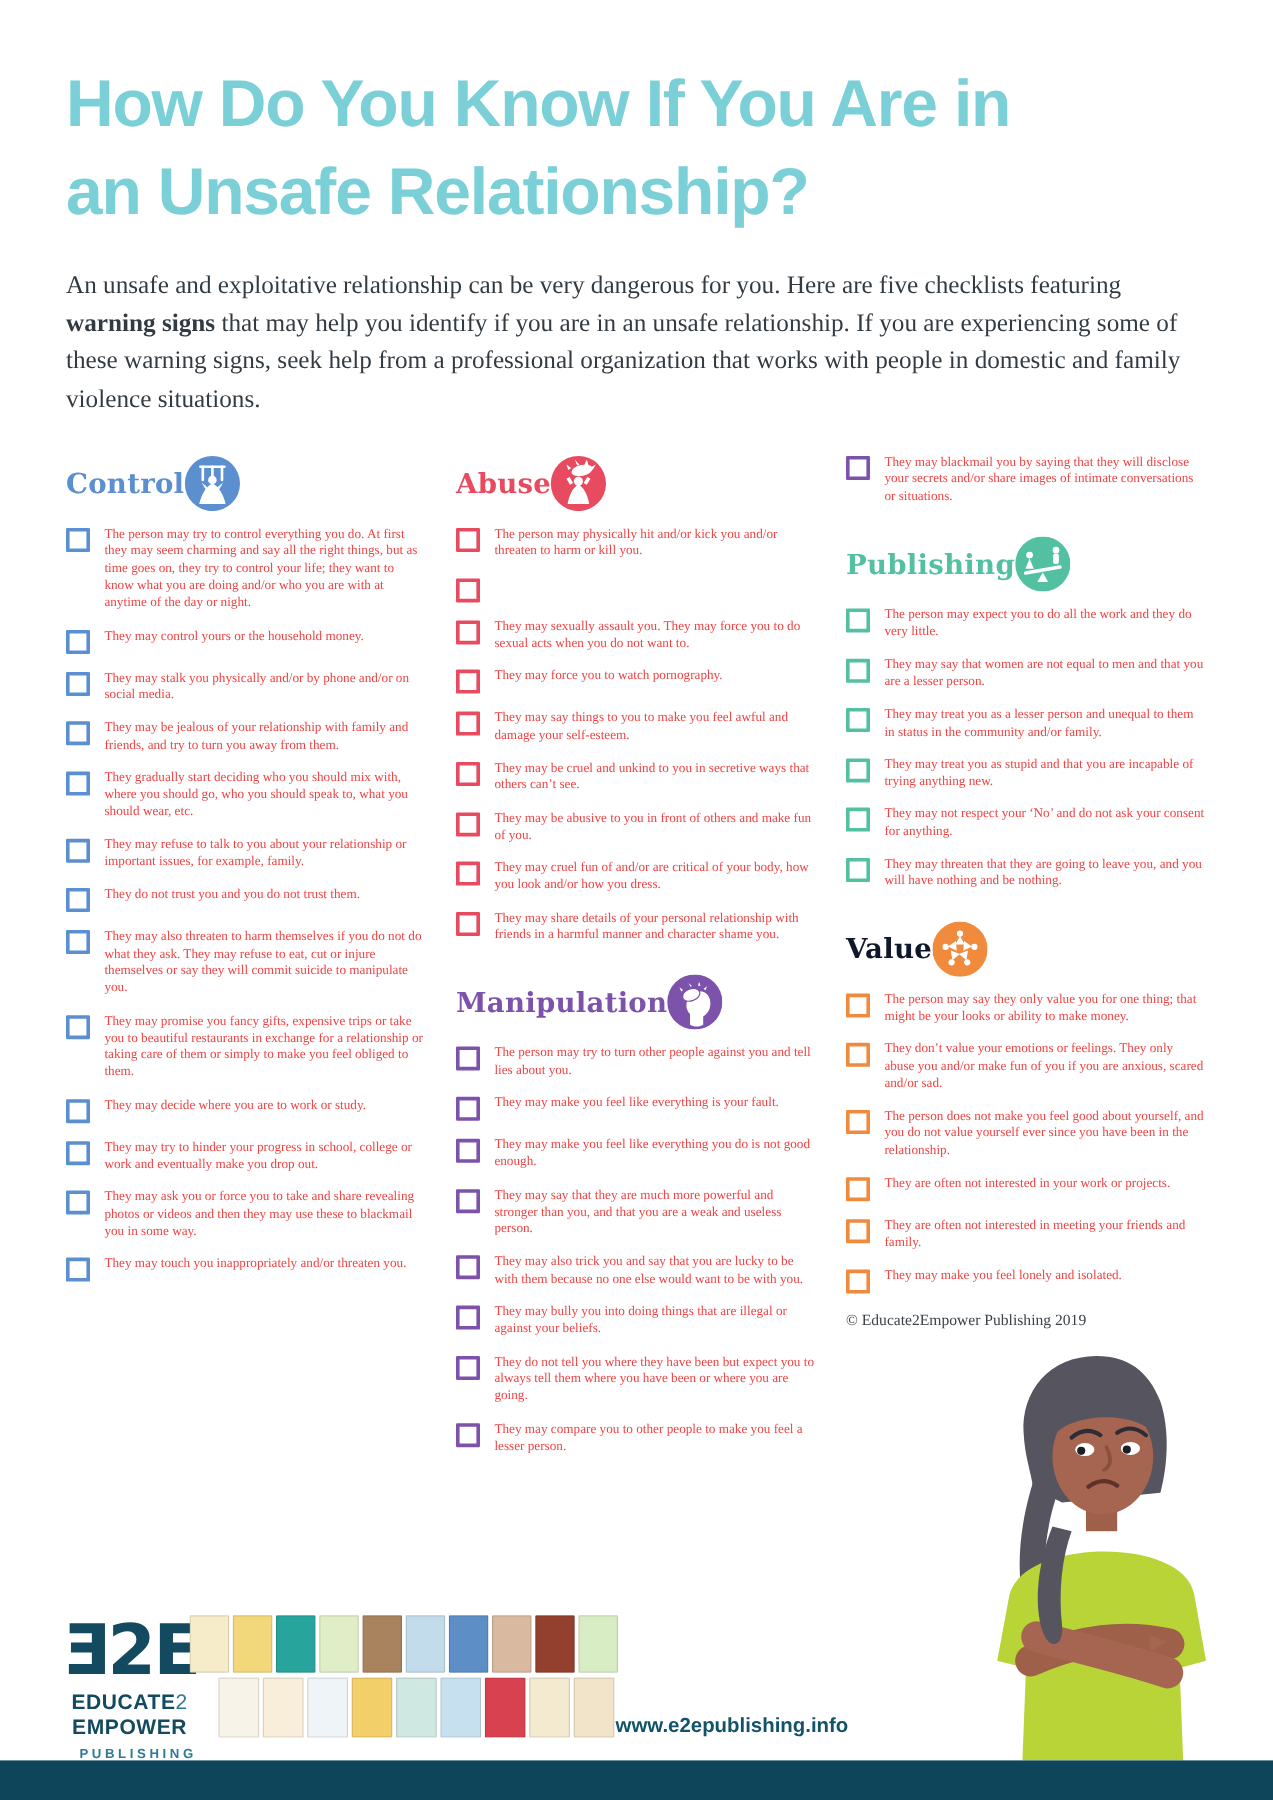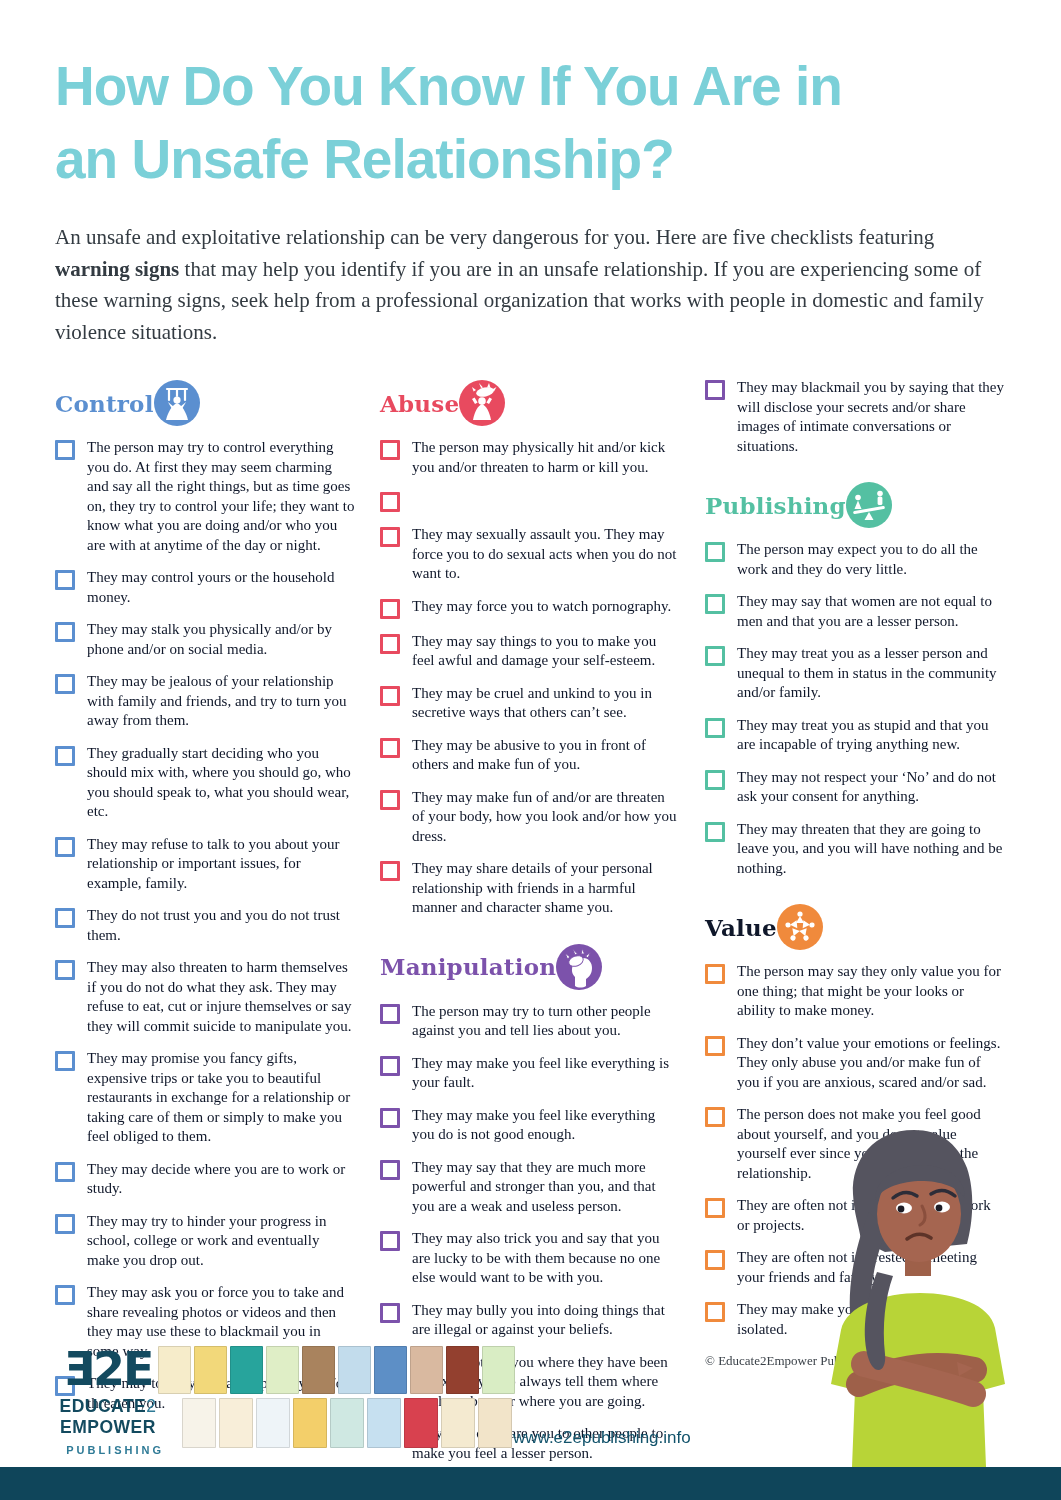--- a/index.html
+++ b/index.html
@@ -13,39 +13,39 @@
   .columns{margin-top:30px;display:flex;gap:25px;}
   .col{width:300px;flex:none;}
   .sec-head{display:flex;align-items:center;margin:2px 0 12px;}
   .sec-title{font-family:"DejaVu Serif", serif;font-weight:bold;font-size:23px;letter-spacing:.2px;}
   .sec-icon{width:46px;height:46px;flex:none;}
   .sec{margin-bottom:4px;}
   .sec + .sec{margin-top:26px;}
   .item{display:flex;margin-bottom:13px;}
   .checkbox{width:14px;height:14px;border:3px solid #888;background:#fff;flex:none;
             margin-right:12px;margin-top:2px;border-radius:1px;}
-  .item-text{font-size:15px;line-height:1.3;color:#0f172a;}
+  .item-text{font-size:11px;line-height:1.3;color:#ef4444;}
   .copyright{font-size:13px;color:#3b4249;margin-top:14px;}
   
   .footer-bar{position:absolute;left:0;bottom:0;width:100%;height:33px;background:#0f455a;}
   .logo{position:absolute;left:52px;top:1346px;width:112px;text-align:center;color:#134a5f;}
-  .logo-glyph{font-family:"DejaVu Sans", sans-serif;font-weight:900;font-size:46px;line-height:1;
+  .logo-glyph{font-family:"DejaVu Sans", sans-serif;font-weight:900;font-size:58px;line-height:1;
               letter-spacing:-2px;color:#134a5f;}
   .logo-line1{font-family:"Liberation Sans", sans-serif;font-weight:bold;font-size:17.5px;letter-spacing:.5px;margin-top:4px;}
   .logo-line1 .digit{font-weight:normal;color:#2e7a96;}
   .logo-line2{font-family:"Liberation Sans", sans-serif;font-weight:bold;font-size:17.5px;letter-spacing:.5px;}
   .logo-line3{font-family:"Liberation Sans", sans-serif;font-weight:bold;font-size:11px;letter-spacing:3px;
               color:#2e7a96;margin-top:6px;text-align:right;}
   .books{position:absolute;left:158px;top:1346px;width:360px;}
   .books-row{display:flex;gap:3px;}
   .books-row.second{margin-top:4px;margin-left:24px;}
   .book{width:31px;height:46px;border:1px solid rgba(0,0,0,.12);border-radius:1px;flex:none;}
   .books-row.second .book{height:48px;width:32px;}
   .website{position:absolute;left:513px;top:1428px;font-family:"Liberation Sans", sans-serif;
-           font-weight:normal;font-size:17px;color:#12536b;}
+           font-weight:bold;font-size:17px;color:#12536b;}
   .woman{position:absolute;right:22px;bottom:33px;width:250px;height:345px;}
 </style>
 </head>
 <body>
 
 <div class="page">
   <div class="content">
 
     <h1 class="title">
       <div>How Do You Know If You Are in</div>
@@ -175,21 +175,21 @@
               <div class="item">
                 <span class="checkbox" style="border-color: rgb(232, 74, 95);"></span>
                 <div class="item-text">They may be cruel and unkind to you in secretive ways that others can’t see.</div>
               </div>
               <div class="item">
                 <span class="checkbox" style="border-color: rgb(232, 74, 95);"></span>
                 <div class="item-text">They may be abusive to you in front of others and make fun of you.</div>
               </div>
               <div class="item">
                 <span class="checkbox" style="border-color: rgb(232, 74, 95);"></span>
-                <div class="item-text">They may make fun of and/or are threaten of your body, how you look and/or how you dress.</div>
+                <div class="item-text">They may cruel fun of and/or are critical of your body, how you look and/or how you dress.</div>
               </div>
               <div class="item">
                 <span class="checkbox" style="border-color: rgb(232, 74, 95);"></span>
                 <div class="item-text">They may share details of your personal relationship with friends in a harmful manner and character shame you.</div>
               </div>
             </div>
         </div>
 
         <div class="sec">
           <div class="sec-head">

